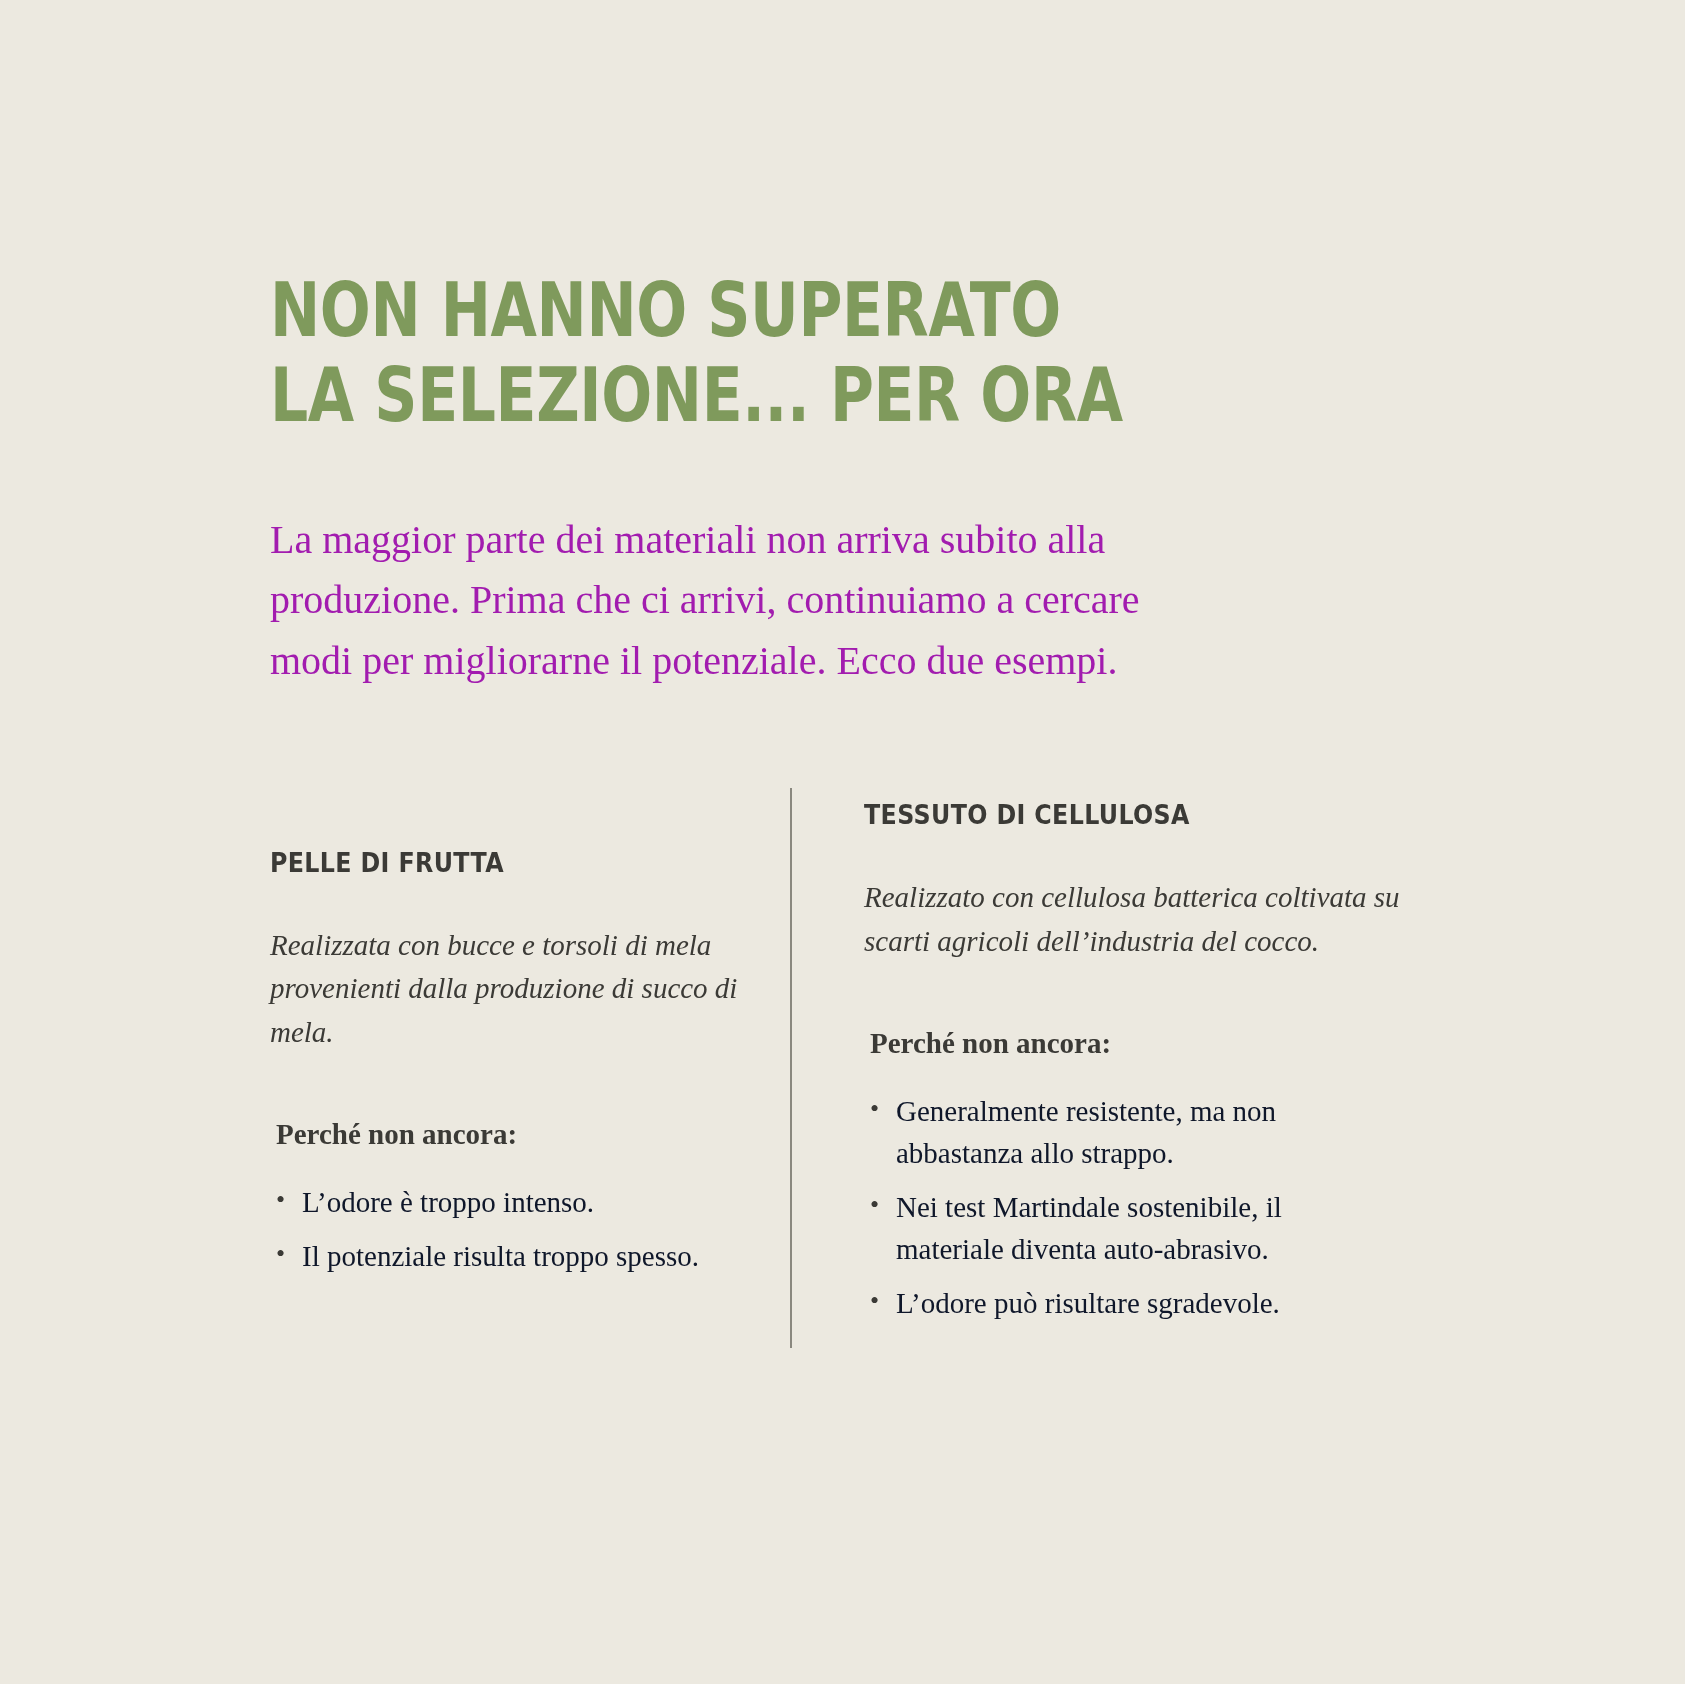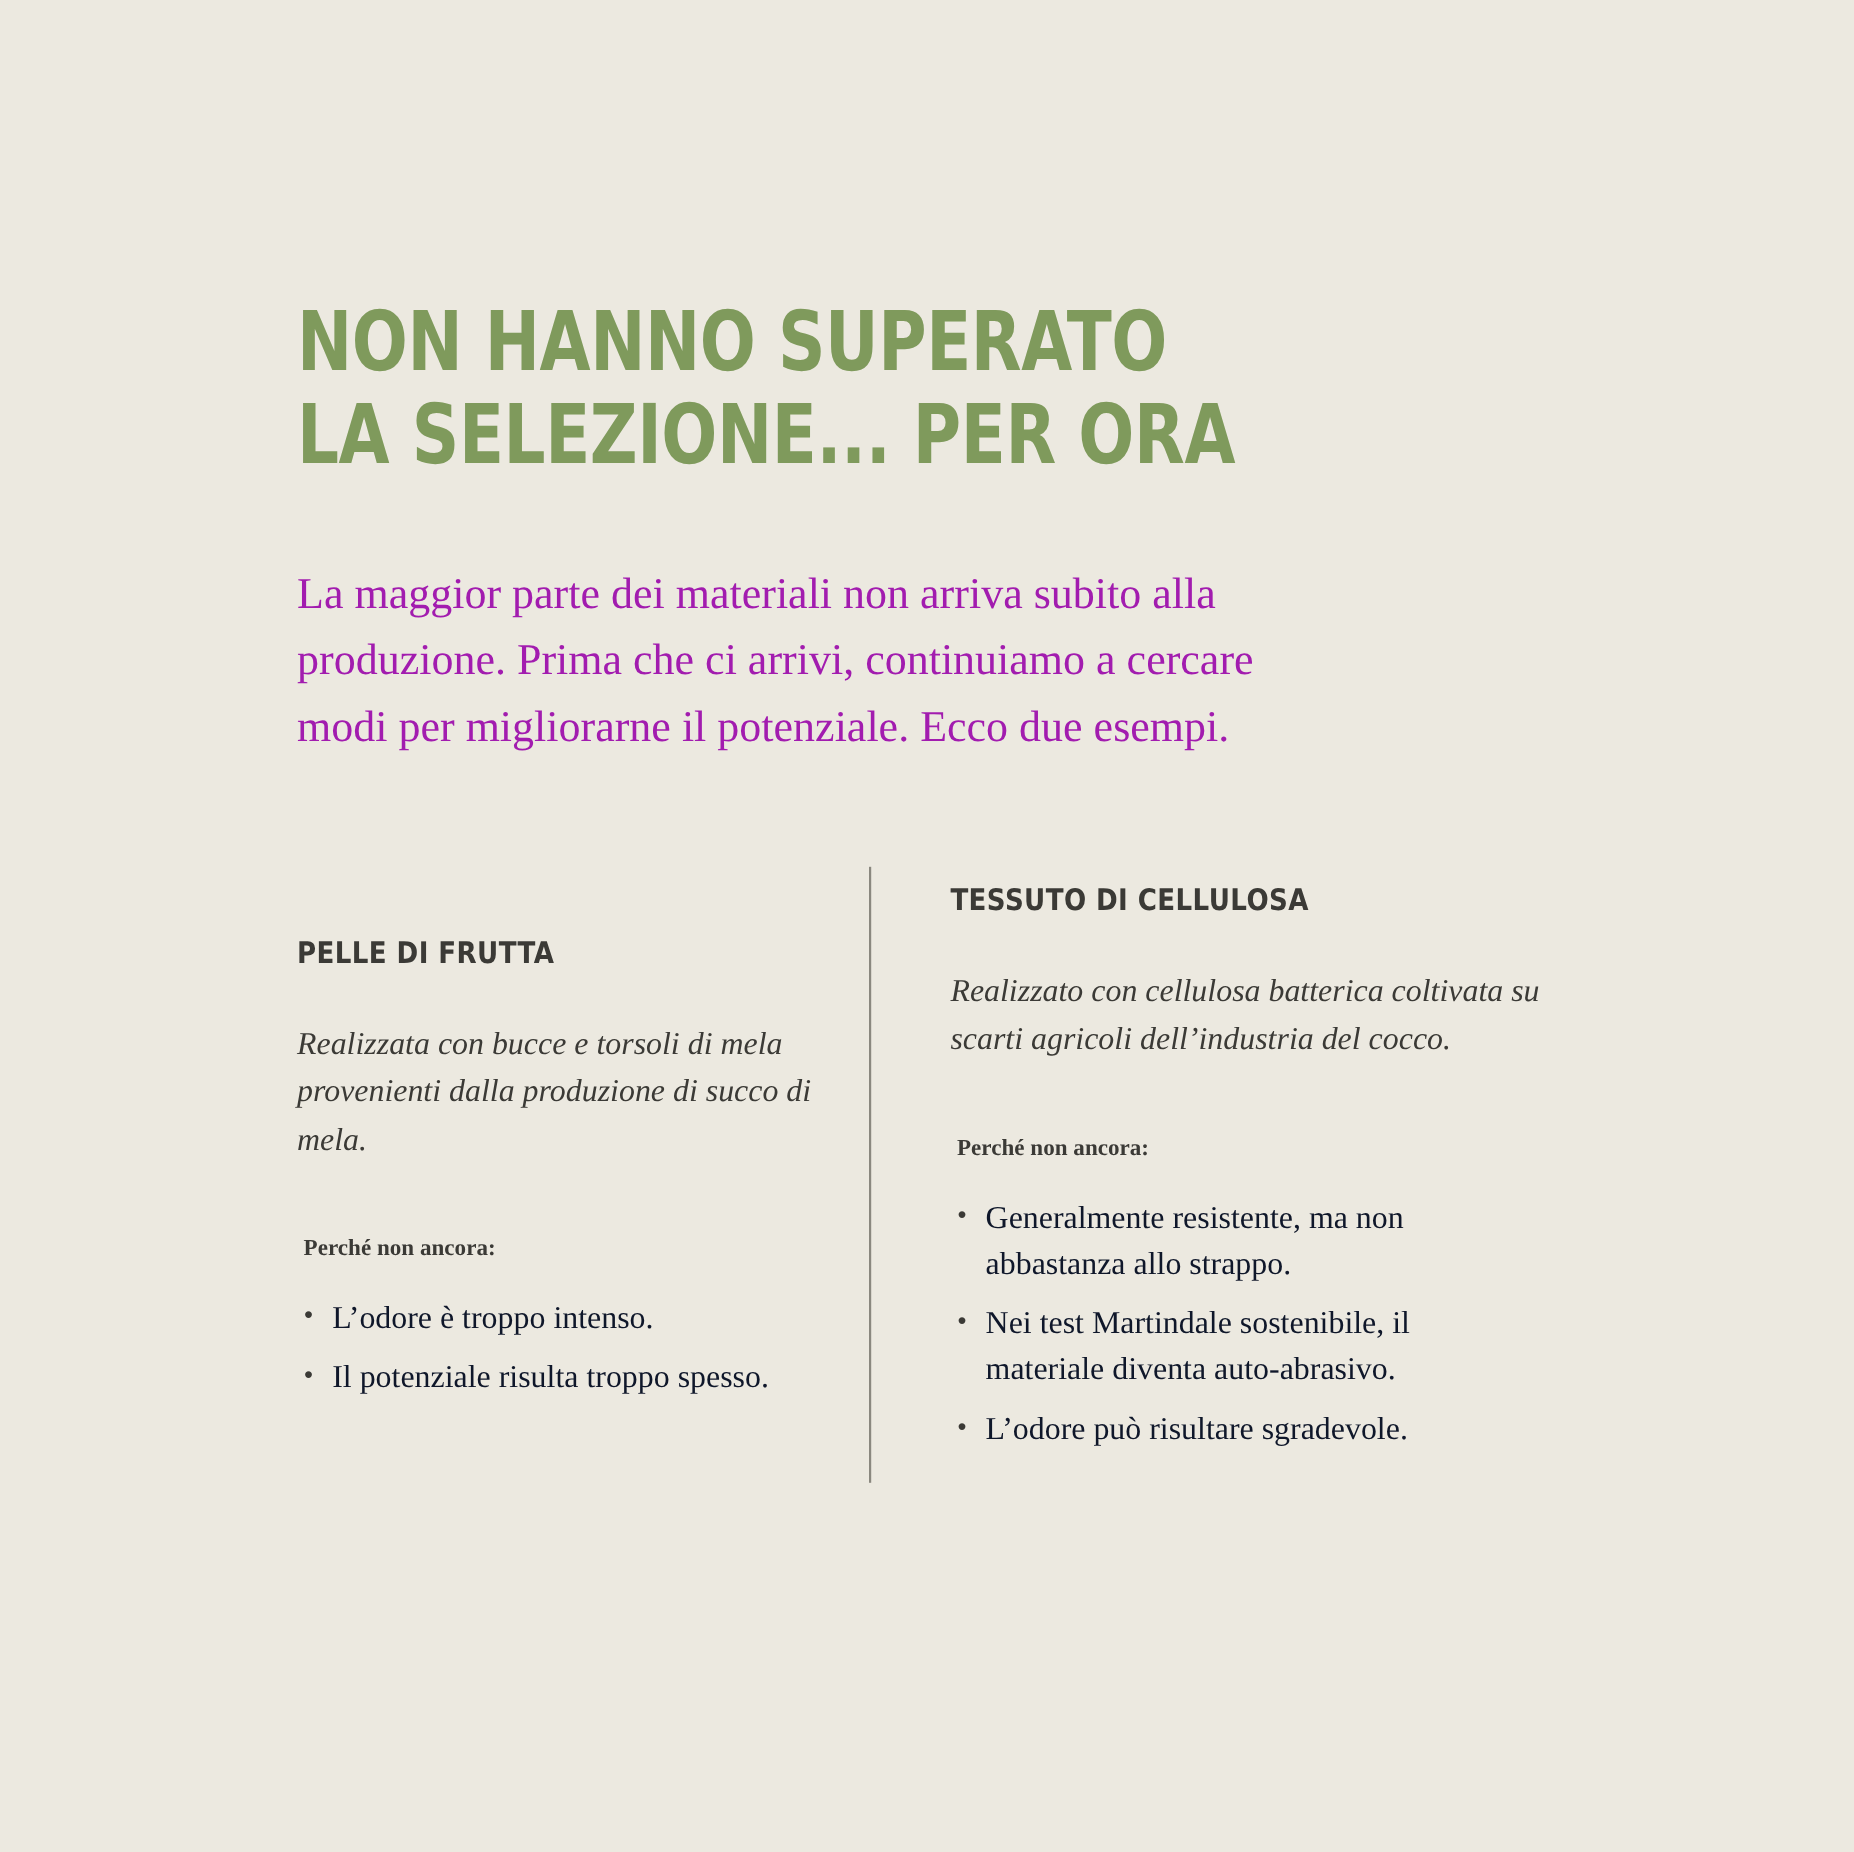--- a/index.html
+++ b/index.html
@@ -77,21 +77,21 @@
     font-size: 29px;
     line-height: 1.5;
     color: #3b3a36;
     max-width: 520px;
   }
   .col.right .col-desc {
     max-width: 540px;
   }
   .why {
     font-weight: bold;
-    font-size: 21px;
+    font-size: 29px;
     margin-top: 64px;
     margin-left: 6px;
     color: #3b3a36;
   }
   ul.bullets {
     list-style: none;
     margin: 30px 0 0 0;
     padding: 0;
   }
   ul.bullets li {

